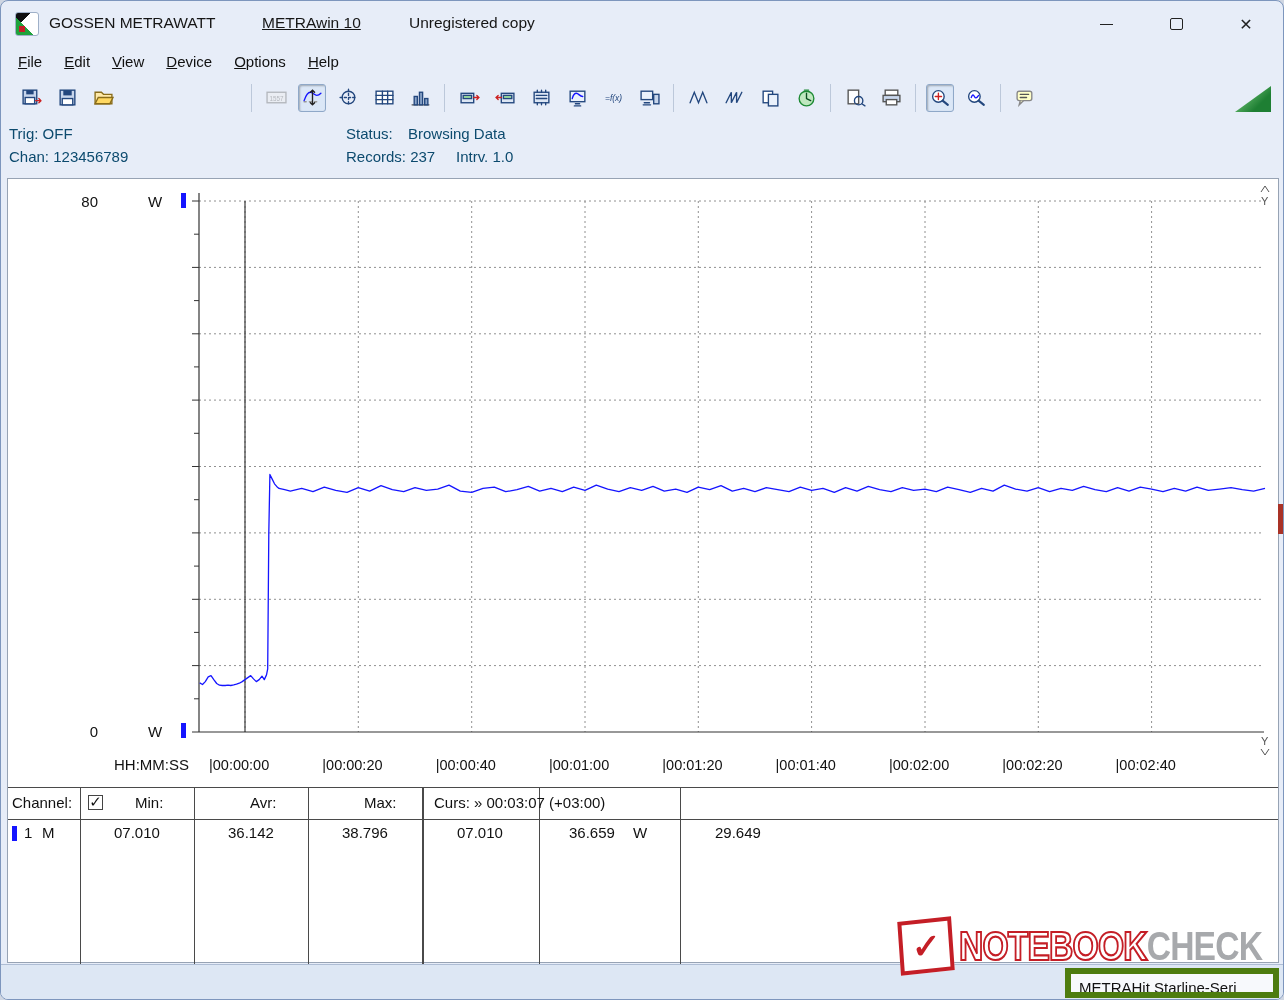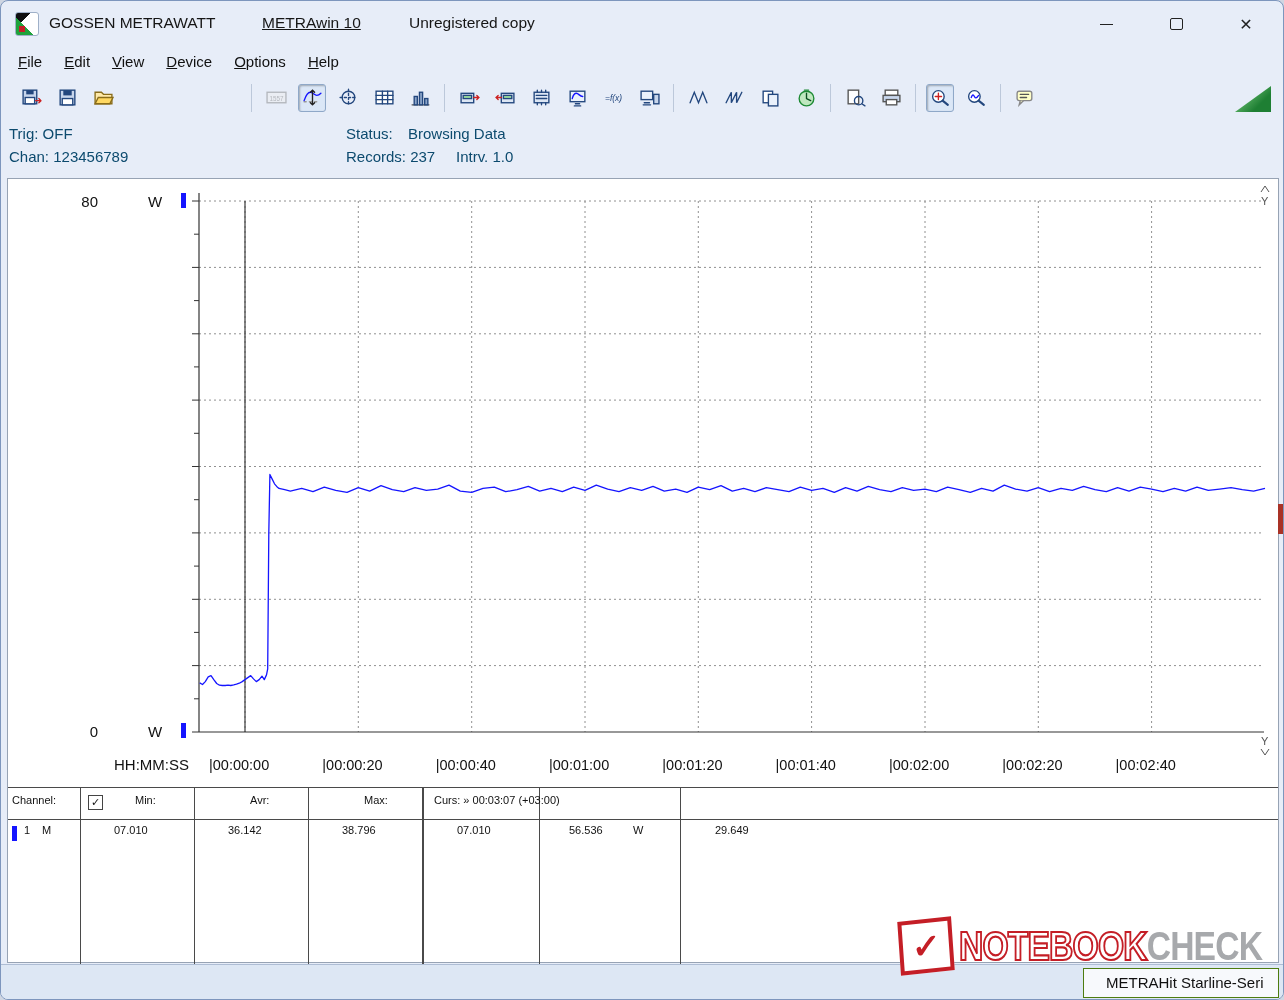--- a/index.html
+++ b/index.html
@@ -48,29 +48,29 @@
 
   
   .content{position:absolute;left:6px;top:177px;width:1272px;height:785px;background:#fff;
     border:1px solid #97a3b4;box-sizing:border-box;}
   #chartsvg{position:absolute;left:0;top:0;}
   svg{font-family:"Liberation Sans",sans-serif;}
 
   .tablepanel{position:absolute;left:0;top:608px;width:100%;height:176px;border-top:1px solid #4a4a4a;}
   .tablepanel .v-line{position:absolute;top:0;bottom:0;width:1px;background:#4a4a4a;}
   .tablepanel .h-line{position:absolute;left:0;right:0;top:31px;height:1px;background:#4a4a4a;}
-  .tablepanel span{position:absolute;font-size:11px;color:#111;white-space:nowrap;}
+  .tablepanel span{position:absolute;font-size:15px;color:#111;white-space:nowrap;}
   .chk{left:80px;top:7px;width:13px;height:13px;border:1px solid #444;background:#fff;
     font-size:11px;line-height:12px;text-align:center;color:#15308c;}
   .row-marker{position:absolute;left:4px;top:38px;width:5px;height:15px;background:#1515ff;}
 
   
   .statusbar{position:absolute;left:0;top:963px;right:0;height:37px;background:#dde7f4;border-top:1px solid #aebdd4;}
-  .device-box{position:absolute;right:4px;top:3px;width:196px;height:30px;background:#f7f9fc;
-    border:1px solid #4d7c0f;box-sizing:border-box;font-size:15px;line-height:28px;padding-left:22px;
+  .device-box{position:absolute;right:4px;top:3px;width:214px;height:30px;background:#f7f9fc;
+    border:6px solid #4d7c0f;box-sizing:border-box;font-size:15px;line-height:28px;padding-left:8px;
     color:#111;white-space:nowrap;overflow:hidden;}
 
   
   .watermark{position:absolute;left:898px;top:918px;z-index:40;display:flex;align-items:center;}
   .wm-box{width:46px;height:46px;border:4px solid #c41e26;background:#fff;
     transform:rotate(-4deg) skewY(-2deg);display:flex;align-items:center;justify-content:center;}
   .wm-check{color:#c41e26;font-size:34px;font-weight:bold;transform:rotate(4deg);}
   .wm-words{display:flex;transform:scaleX(.82);transform-origin:left center;margin-left:6px;}
   .wm-notebook{font-size:41px;font-weight:bold;letter-spacing:-1px;color:#fff;
     -webkit-text-stroke:2.2px #c41e26;}
@@ -360,21 +360,21 @@
       <span style="left:356px;top:6px">Max:</span>
       <span style="left:426px;top:6px">Curs: » 00:03:07 (+03:00)</span>
 
       <div class="row-marker"></div>
       <span style="left:16px;top:36px">1</span>
       <span style="left:34px;top:36px">M</span>
       <span style="left:106px;top:36px">07.010</span>
       <span style="left:220px;top:36px">36.142</span>
       <span style="left:334px;top:36px">38.796</span>
       <span style="left:449px;top:36px">07.010</span>
-      <span style="left:561px;top:36px">56.536</span>
+      <span style="left:561px;top:36px">36.659</span>
       <span style="left:625px;top:36px">W</span>
       <span style="left:707px;top:36px">29.649</span>
     </div>
   </div>
 
   <div class="watermark">
     <div class="wm-box">
       <span class="wm-check">✓</span>
     </div>
     <div class="wm-words">

